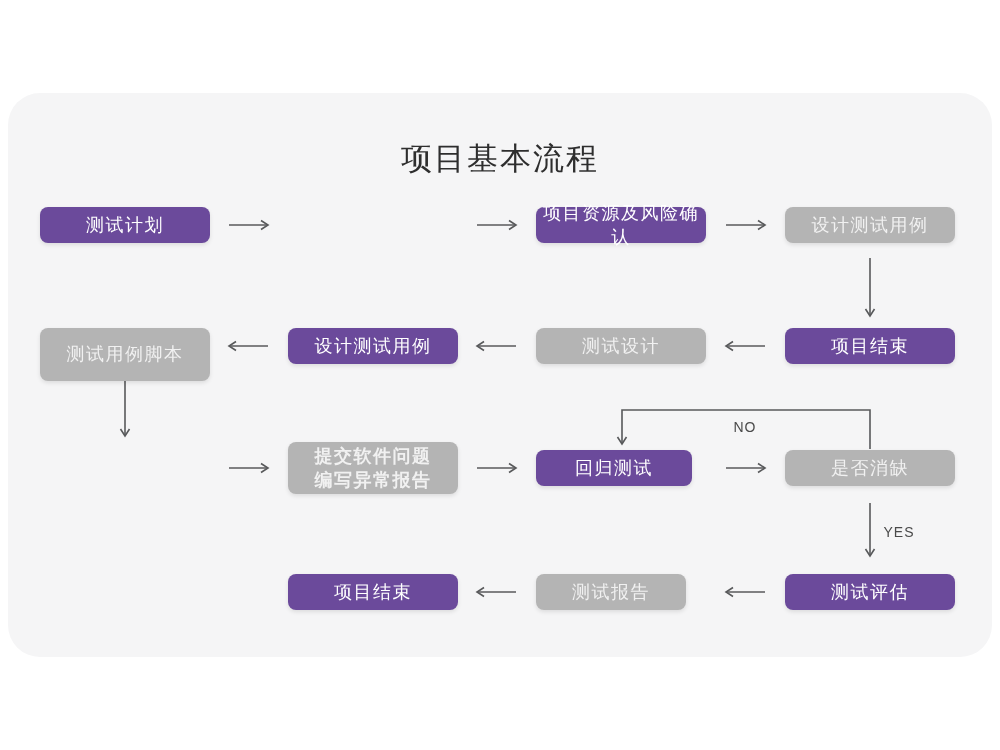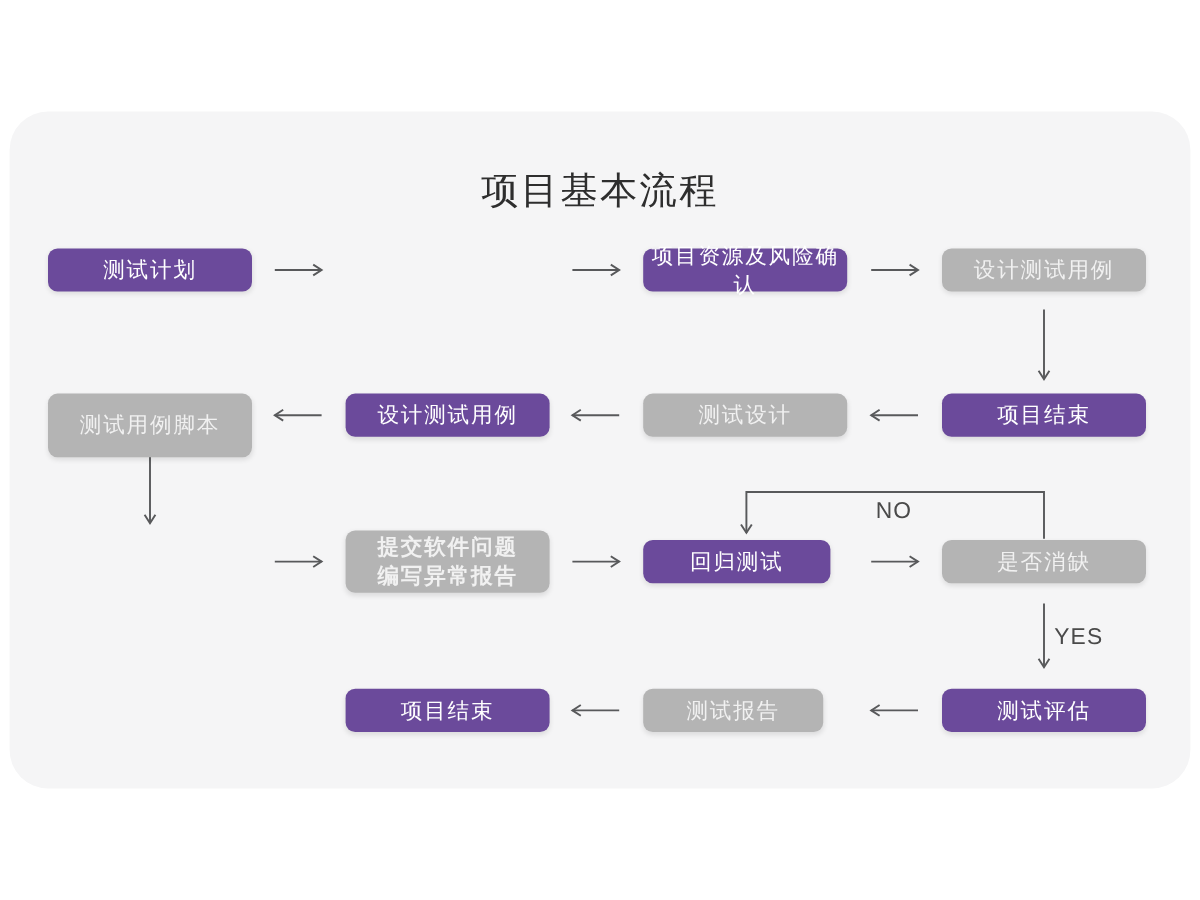--- a/index.html
+++ b/index.html
@@ -54,21 +54,21 @@
     text-align: center;
     line-height: 1.35;
     box-shadow: 0 2px 4px rgba(0,0,0,0.10);
   }
   .node.purple { background: var(--purple); color: #ffffff; }
   .node.gray   { background: var(--gray);  color: #f1f1f1; }
   .node.multiline { white-space: pre-line; font-weight: bold; }
   .edge-label {
     position: absolute;
     transform: translate(-50%, -50%);
-    font-size: 19px;
+    font-size: 14px;
     color: #4a4a4a;
     letter-spacing: 1px;
   }
 </style>
 </head>
 <body>
 
 <div class="stage">
 
   <div class="card"></div>

